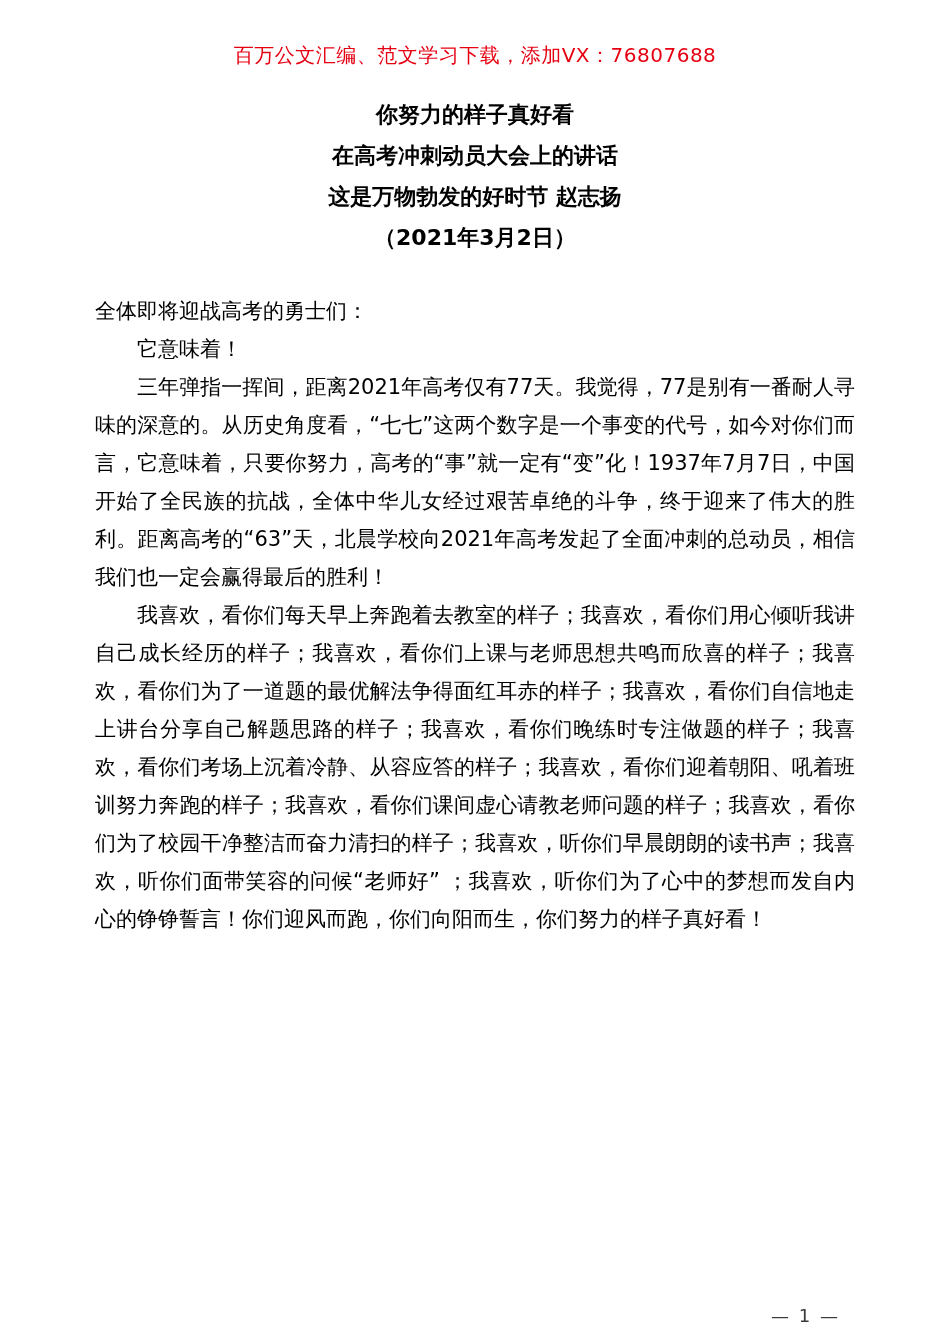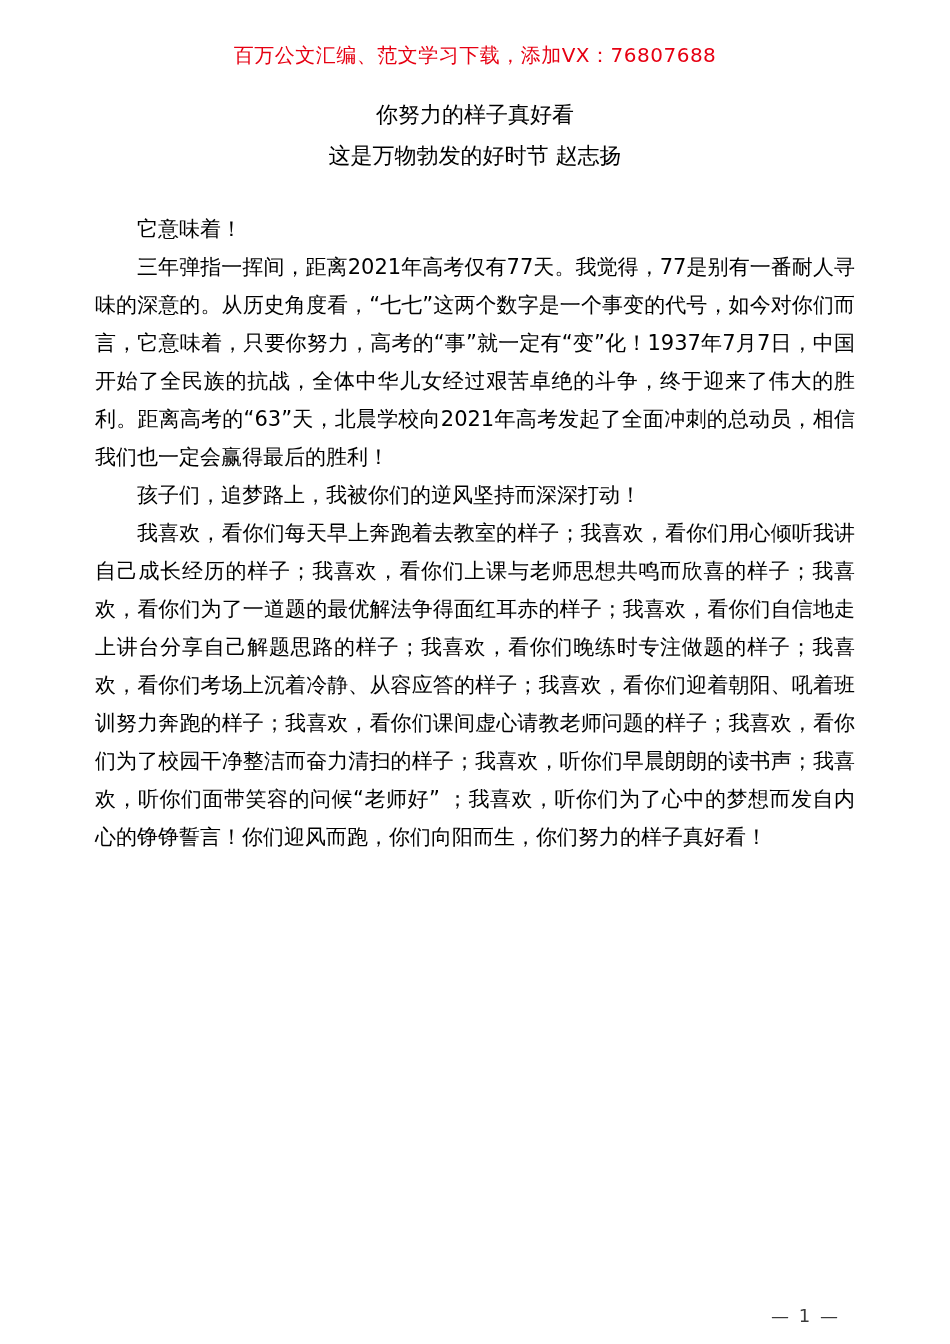--- a/index.html
+++ b/index.html
@@ -19,21 +19,21 @@
       text-align: center;
       font-size: 20px;
       line-height: 26px;
       margin-bottom: 26px;
       letter-spacing: 0.5px;
     }
     .title-block {
       text-align: center;
       font-size: 22px;
       line-height: 41px;
-      font-weight: 400;
+      font-weight: 700;
     }
     .body-text {
       margin-top: 34px;
       font-size: 21px;
       line-height: 38px;
       text-align: justify;
       text-justify: inter-ideograph;
     }
     .salutation { text-indent: 0; }
     .para { text-indent: 2em; }
@@ -48,27 +48,29 @@
   </style>
 </head>
 <body>
 
 <div class="page">
 
   <div class="header-notice" style="color: rgb(230, 0, 18);">百万公文汇编、范文学习下载，添加VX：76807688</div>
 
   <div class="title-block">
     <div class="doc-title">你努力的样子真好看</div>
+    <div class="doc-subtitle">在高考冲刺动员大会上的讲话</div>
     <div class="doc-author">这是万物勃发的好时节 赵志扬</div>
+    <div class="doc-date">（2021年3月2日）</div>
   </div>
 
   <div class="body-text">
+    <p class="salutation">全体即将迎战高考的勇士们：</p>
     <div>
         <p class="para">它意味着！</p>
         <p class="para">三年弹指一挥间，距离2021年高考仅有77天。我觉得，77是别有一番耐人寻味的深意的。从历史角度看，“七七”这两个数字是一个事变的代号，如今对你们而言，它意味着，只要你努力，高考的“事”就一定有“变”化！1937年7月7日，中国开始了全民族的抗战，全体中华儿女经过艰苦卓绝的斗争，终于迎来了伟大的胜利。距离高考的“63”天，北晨学校向2021年高考发起了全面冲刺的总动员，相信我们也一定会赢得最后的胜利！</p>
-        <p class="para">孩子们，追梦路上，我被你们的逆风坚持而深深打动！</p>
         <p class="para">我喜欢，看你们每天早上奔跑着去教室的样子；我喜欢，看你们用心倾听我讲自己成长经历的样子；我喜欢，看你们上课与老师思想共鸣而欣喜的样子；我喜欢，看你们为了一道题的最优解法争得面红耳赤的样子；我喜欢，看你们自信地走上讲台分享自己解题思路的样子；我喜欢，看你们晚练时专注做题的样子；我喜欢，看你们考场上沉着冷静、从容应答的样子；我喜欢，看你们迎着朝阳、吼着班训努力奔跑的样子；我喜欢，看你们课间虚心请教老师问题的样子；我喜欢，看你们为了校园干净整洁而奋力清扫的样子；我喜欢，听你们早晨朗朗的读书声；我喜欢，听你们面带笑容的问候“老师好” ；我喜欢，听你们为了心中的梦想而发自内心的铮铮誓言！你们迎风而跑，你们向阳而生，你们努力的样子真好看！</p>
       </div>
   </div>
 
   <div class="footer-page">— 1 —</div>
 
 </div>
 
 </body></html>

